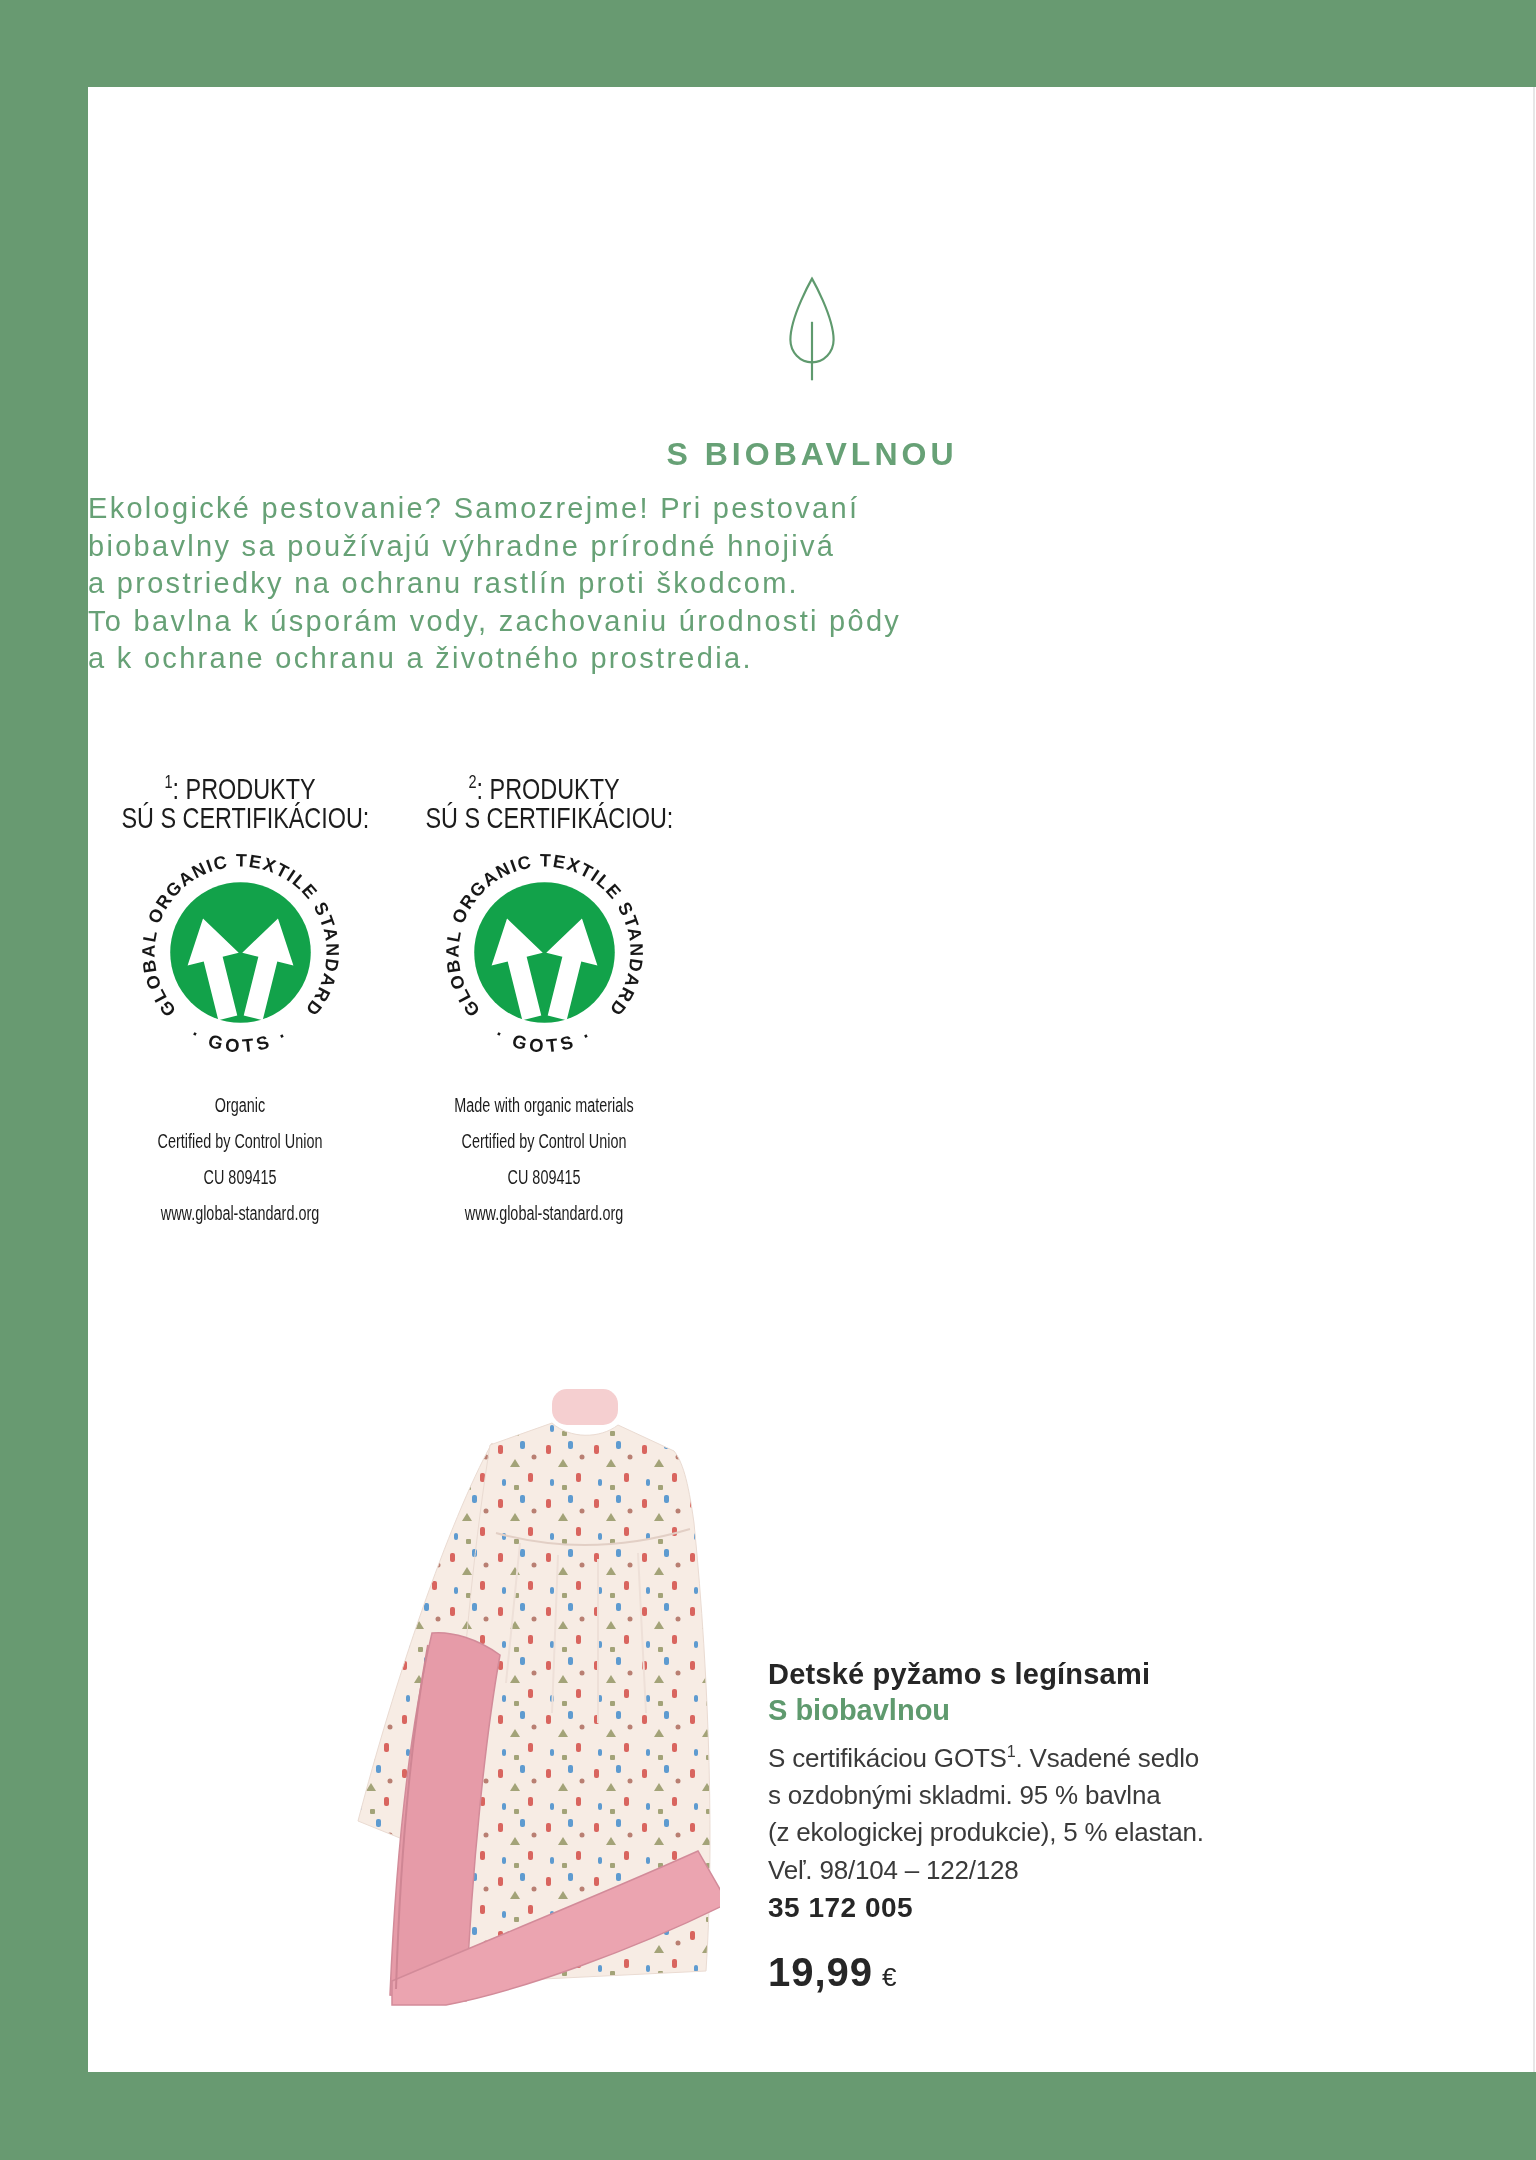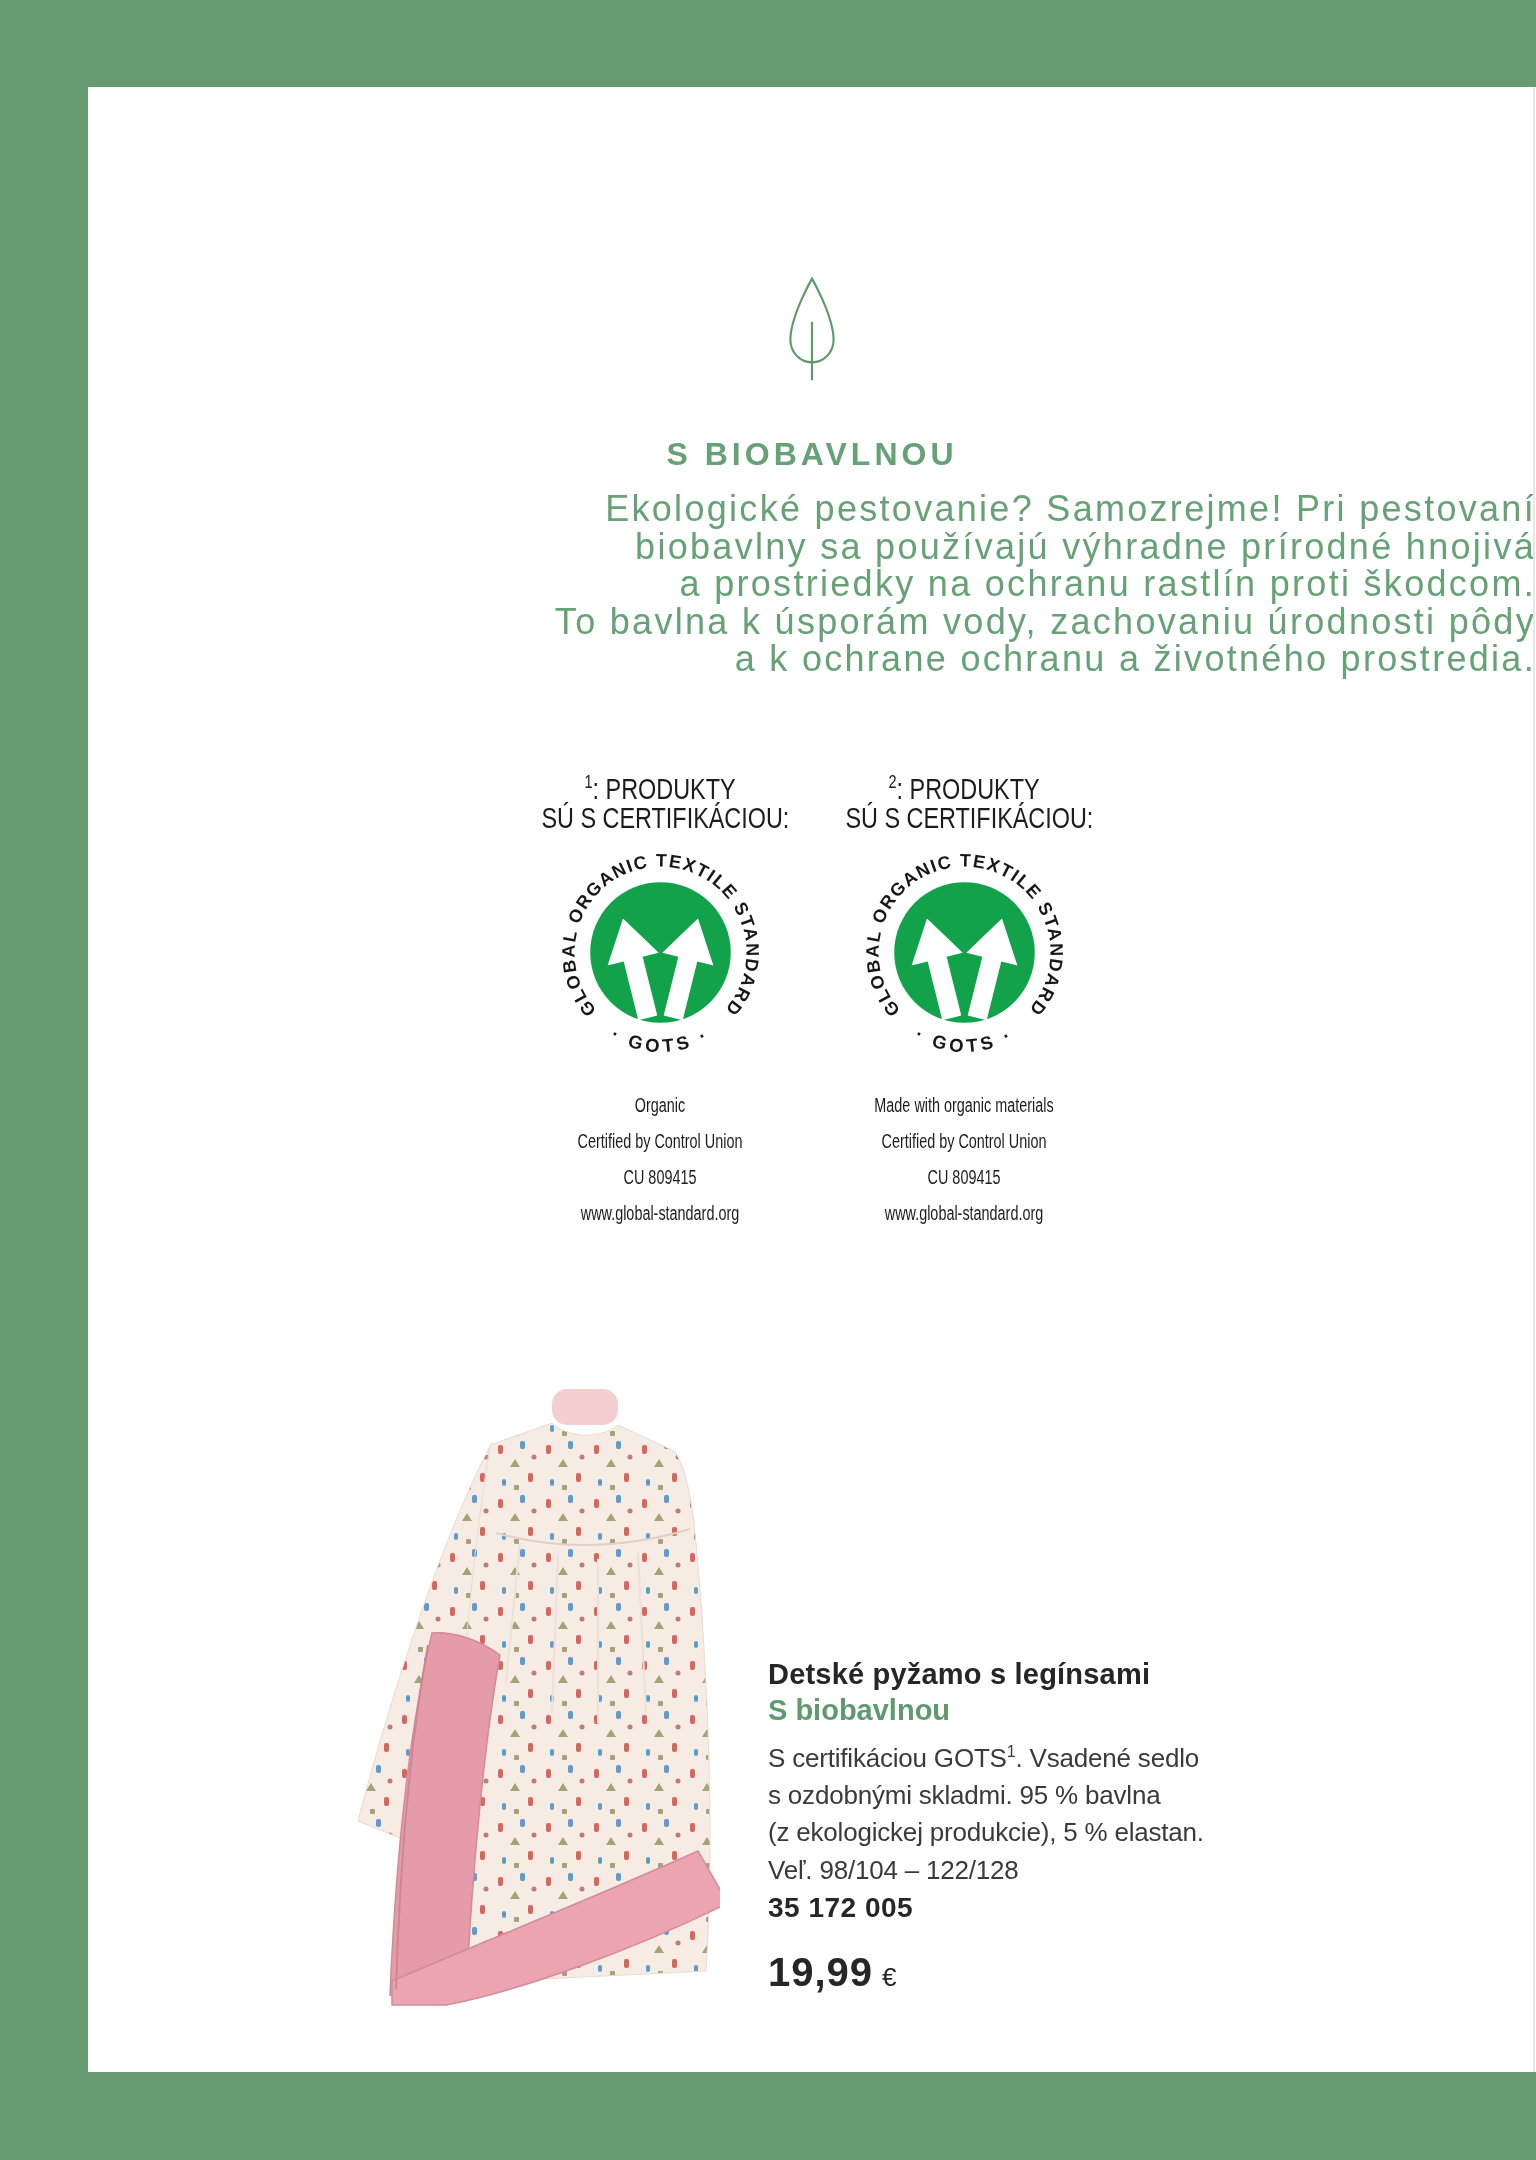--- a/index.html
+++ b/index.html
@@ -20,28 +20,28 @@
   
   .leaf{position:absolute;left:50%;margin-left:-27px;top:183px;width:54px;height:118px;}
   
   .headline{
     position:absolute;left:0;right:0;top:349px;
     text-align:center;font-size:32px;font-weight:bold;letter-spacing:4px;
     color:var(--text_green,#65a076);
   }
   
   .intro{
-    position:absolute;left:0;right:0;top:403px;text-align:right;
+    position:absolute;left:0;right:0;top:403px;text-align:left;
     color:var(--text_green,#65a076);
-    font-size:36px;letter-spacing:2.3px;line-height:37.5px;
+    font-size:29px;letter-spacing:2.3px;line-height:37.5px;
   }
   
   .cert-row{
     position:absolute;left:0;right:0;top:680px;
-    display:flex;justify-content:center;gap:0;
+    display:flex;gap:0;
   }
   .cert-col{width:304px;text-align:center;color:#1c1c1c;}
   .cert-label{font-size:30px;line-height:29px;}
   .cond{display:block;transform:scaleX(0.78);transform-origin:50% 50%;white-space:nowrap;}
   .cond2{display:block;transform:scaleX(0.72);transform-origin:50% 50%;white-space:nowrap;}
   .sup{font-size:0.62em;vertical-align:super;}
   .gots{width:205px;height:205px;margin:18px auto 0 auto;display:block;}
   .cert-caption{margin-top:32px;font-size:20px;line-height:36px;}
   .ring-text{font-weight:bold;letter-spacing:1.5px;fill:#171717;font-size:18.5px;}
   .ring-text-b{font-weight:bold;letter-spacing:4px;fill:#171717;font-size:19px;}

